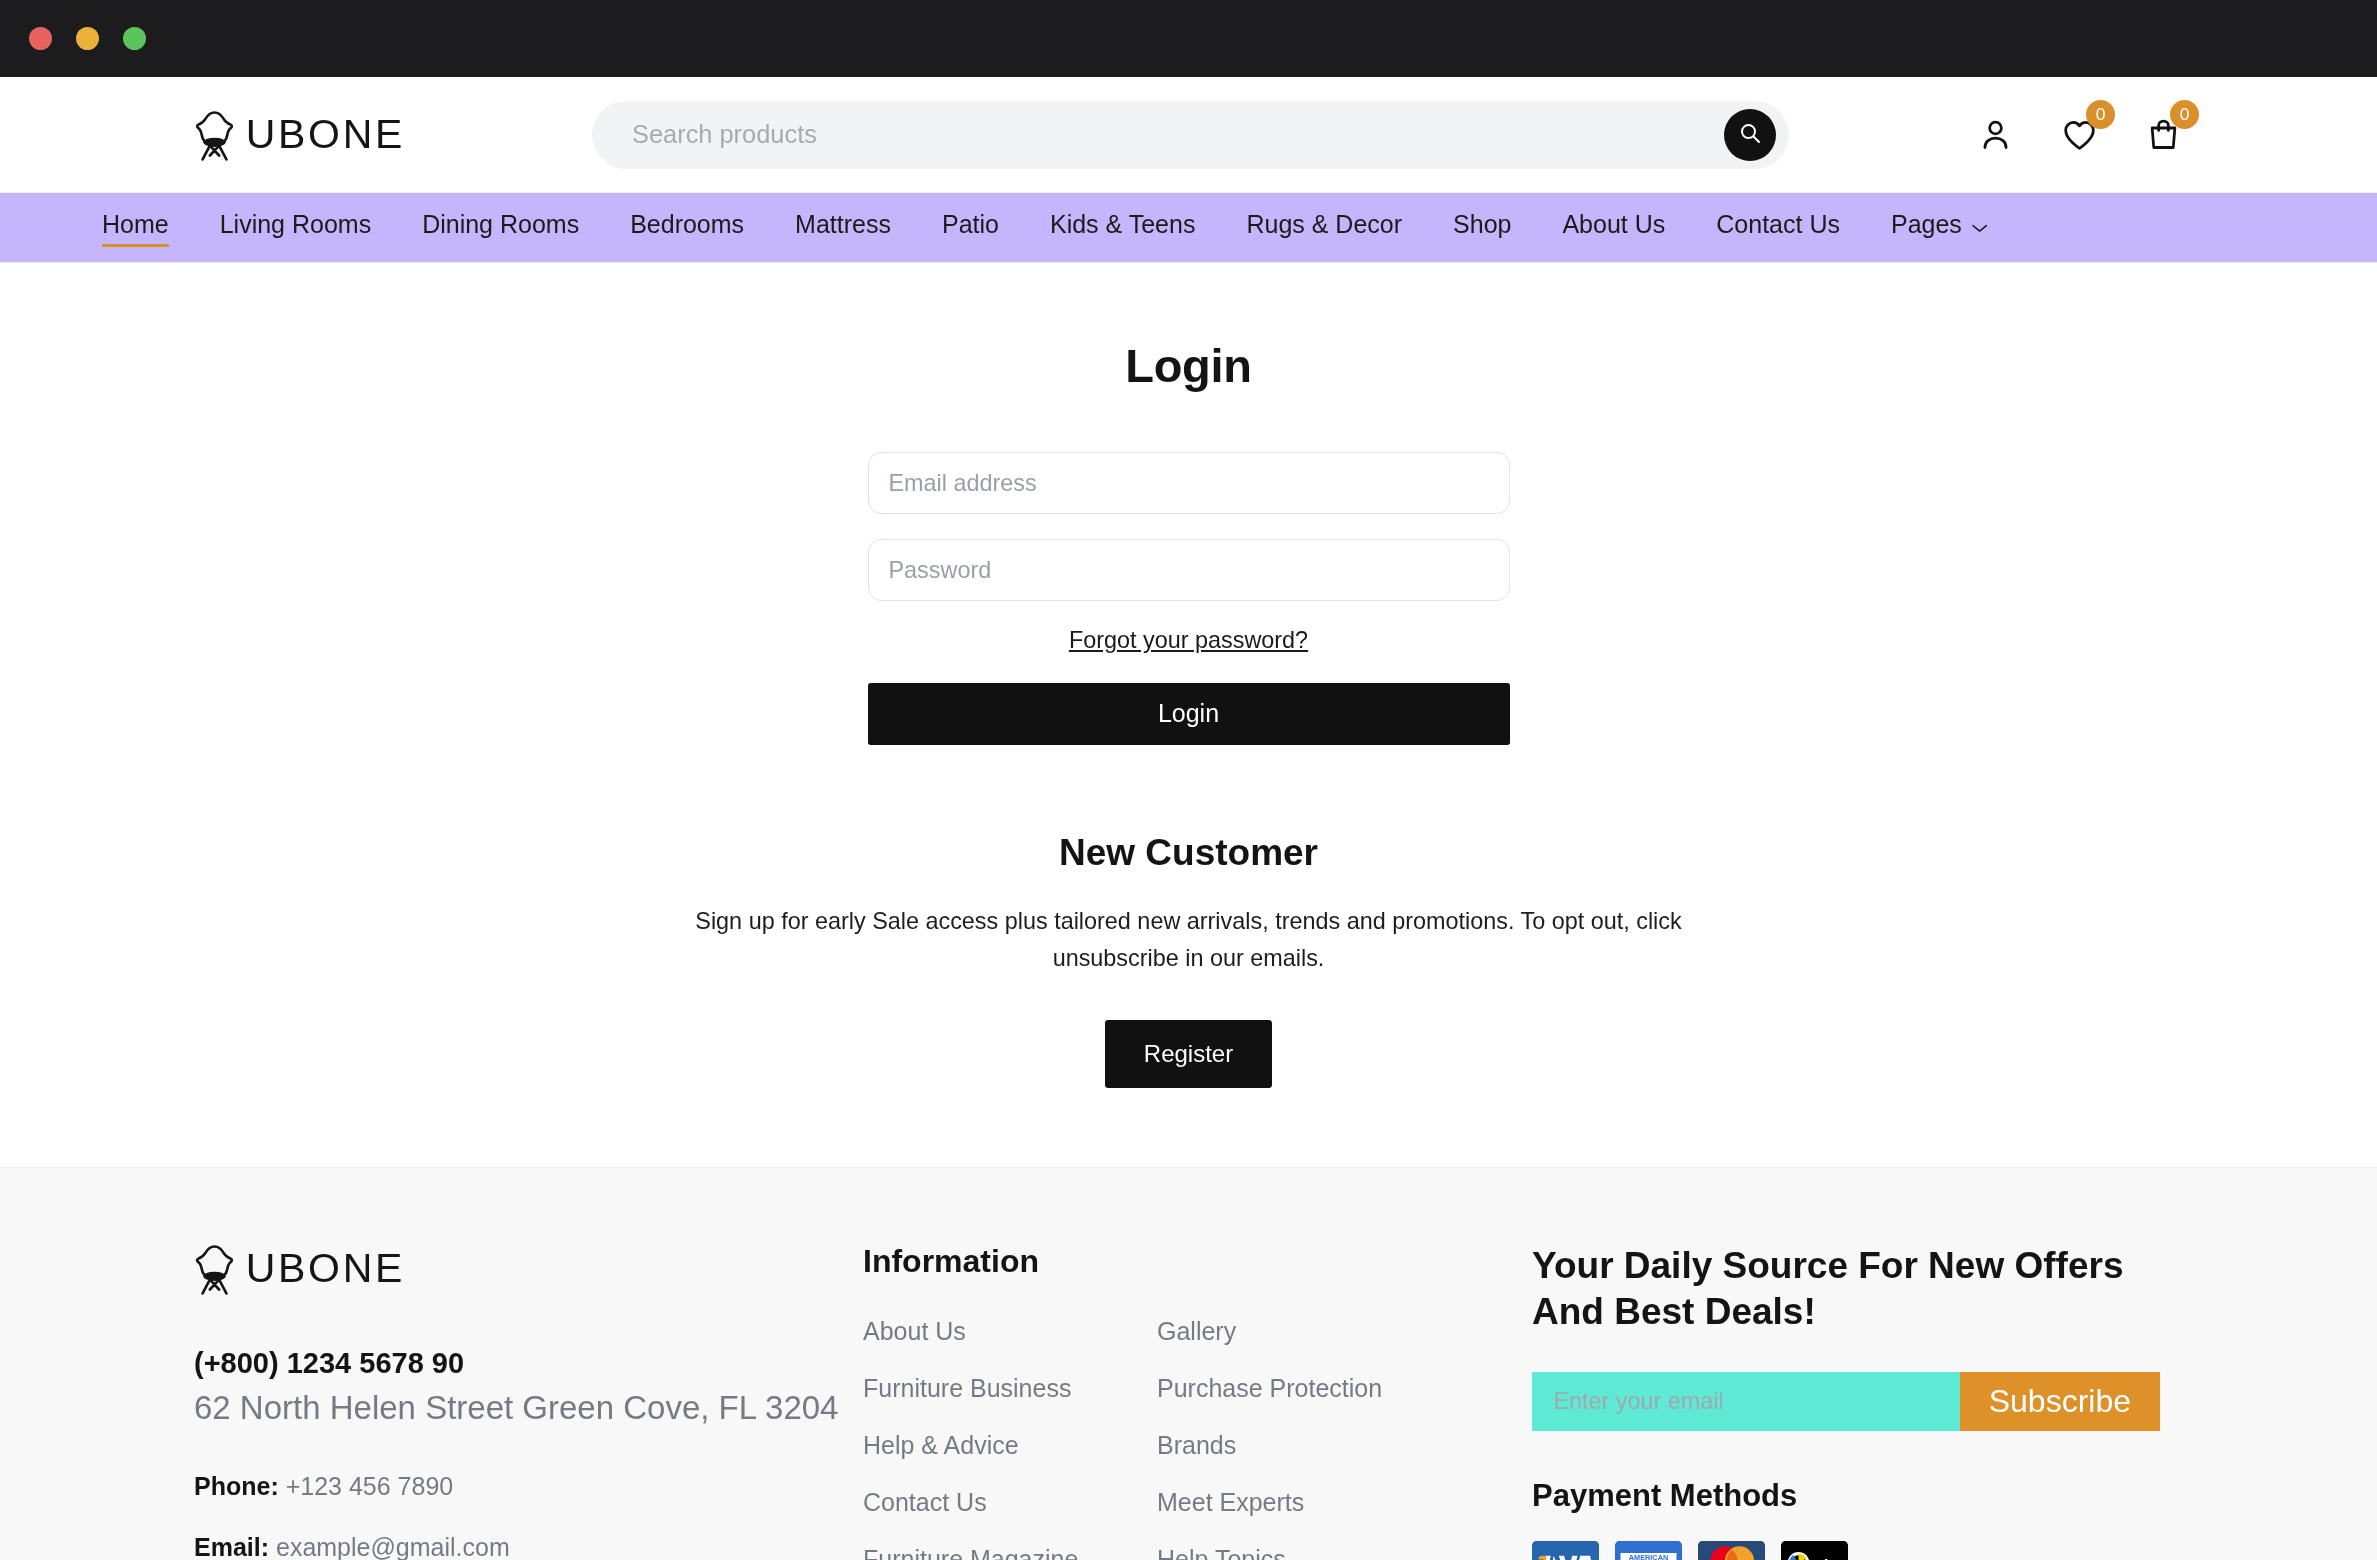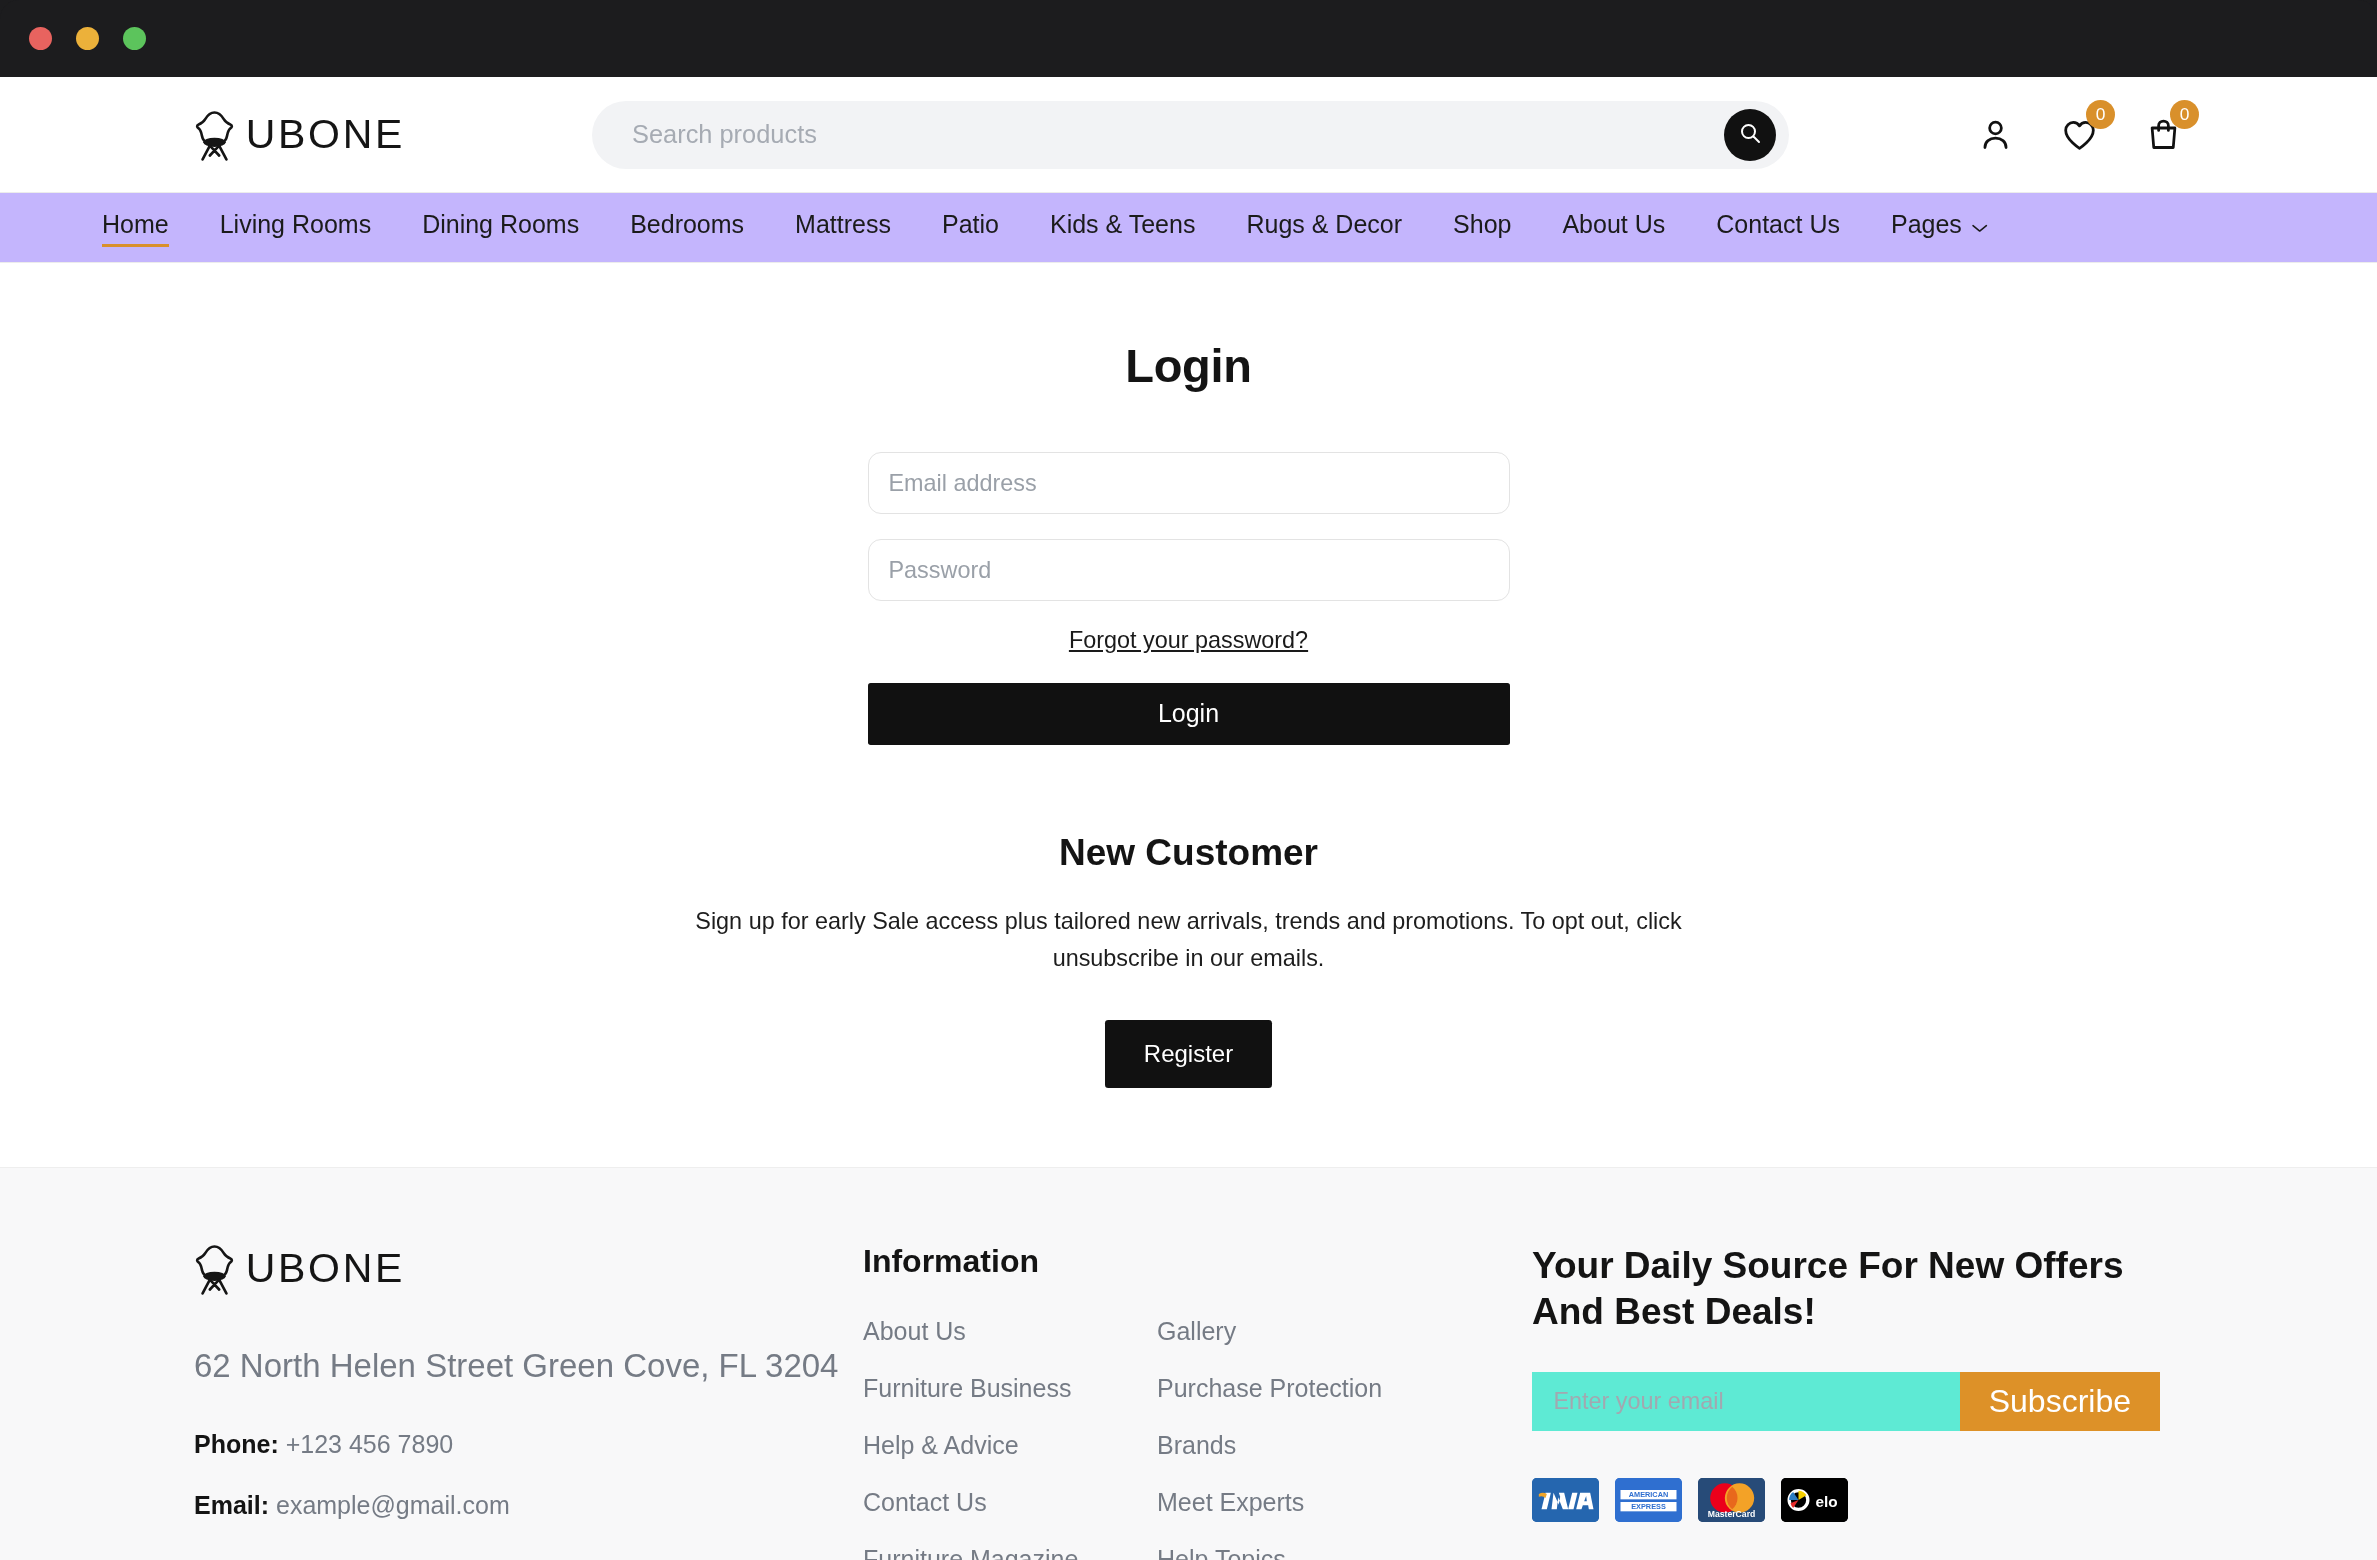--- a/index.html
+++ b/index.html
@@ -446,20 +446,21 @@
           <span>
             <svg class="logo-mark" viewBox="0 0 62 78" fill="none" xmlns="http://www.w3.org/2000/svg">
               <path d="M31 5 C24 5 20 10 17 15 C14 20 10 22 7 23 C4 24 4 27 7 29 C10 31 11 35 12 40 C13 46 17 50 22 52 L40 52 C45 50 49 46 50 40 C51 35 52 31 55 29 C58 27 58 24 55 23 C52 22 48 20 45 15 C42 10 38 5 31 5 Z" stroke="#151515" stroke-width="4" stroke-linejoin="round"></path>
               <ellipse cx="31" cy="50" rx="17" ry="7" fill="#151515"></ellipse>
               <path d="M24 55 L13 76 M38 55 L49 76 M24 55 L38 70 M38 55 L24 70" stroke="#151515" stroke-width="4" stroke-linecap="round"></path>
             </svg>
           </span>
           <span class="logo-text">UBONE</span>
         </div>
 
+        <div class="f-phone">(+800) 1234 5678 90</div>
         <div class="f-addr">62 North Helen Street Green Cove, FL 3204</div>
 
         <div class="f-line">
           <b>Phone:</b>
           <span>+123 456 7890</span>
         </div>
         <div class="f-line">
           <b>Email:</b>
           <span>example@gmail.com</span>
         </div>
@@ -487,20 +488,21 @@
         </div>
       </div>
 
       <div class="fcol-news">
         <div class="news-head">Your Daily Source For New Offers And Best Deals!</div>
         <div class="news-form">
           <input type="email" placeholder="Enter your email" style="">
           <button>Subscribe</button>
         </div>
 
+        <div class="pay-title">Payment Methods</div>
         <div class="pay-row">
 
           <div class="card visa">
             <svg width="67" height="44" viewBox="0 0 100 66">
               <rect width="100" height="66" fill="#2566af"></rect>
               <path d="M14 47 L20 22 L28 22 L22 47 Z" fill="#ffffff"></path>
               <path d="M32 22 L40 40 L42 28 L40 22 L48 22 L54 47 L46 47 L39 29 L37 47 L29 47 Z" fill="#ffffff"></path>
               <path d="M60 22 L54 47 L62 47 L68 22 Z" fill="#ffffff"></path>
               <path d="M72 22 L66 47 L74 47 L76 41 L84 41 L85 47 L92 47 L87 22 Z M78 35 L81 27 L82 35 Z" fill="#ffffff"></path>
               <path d="M10 24 Q16 20 22 24 L20 30 Q16 26 10 28 Z" fill="#f0a52a"></path>

